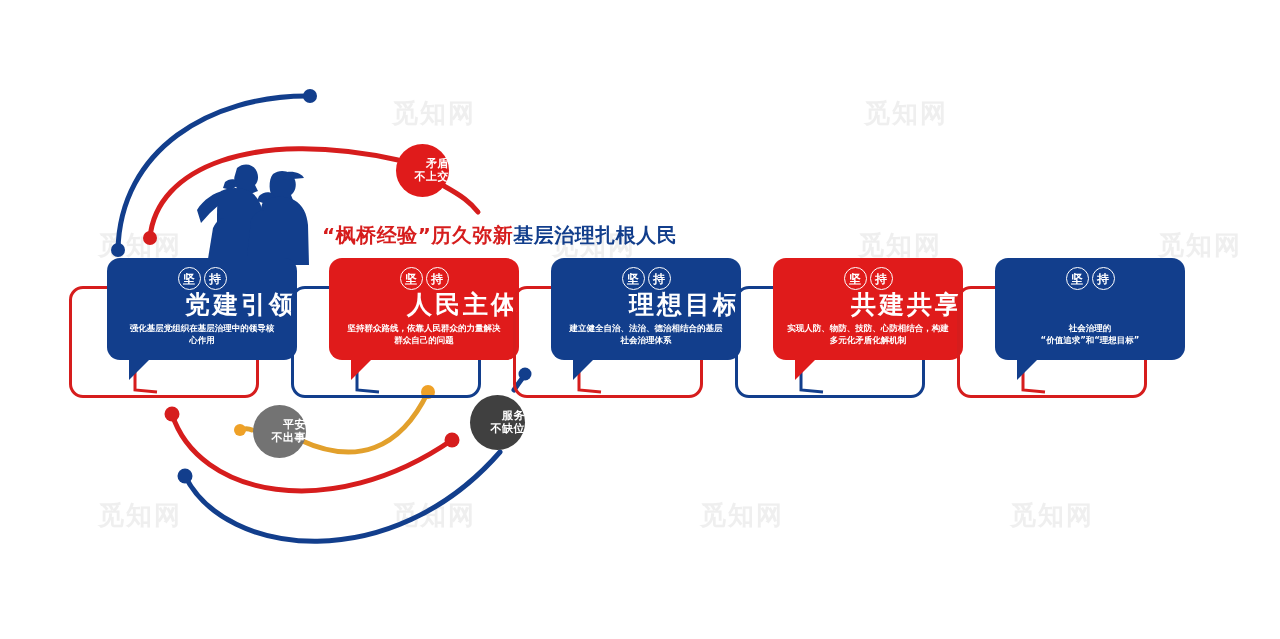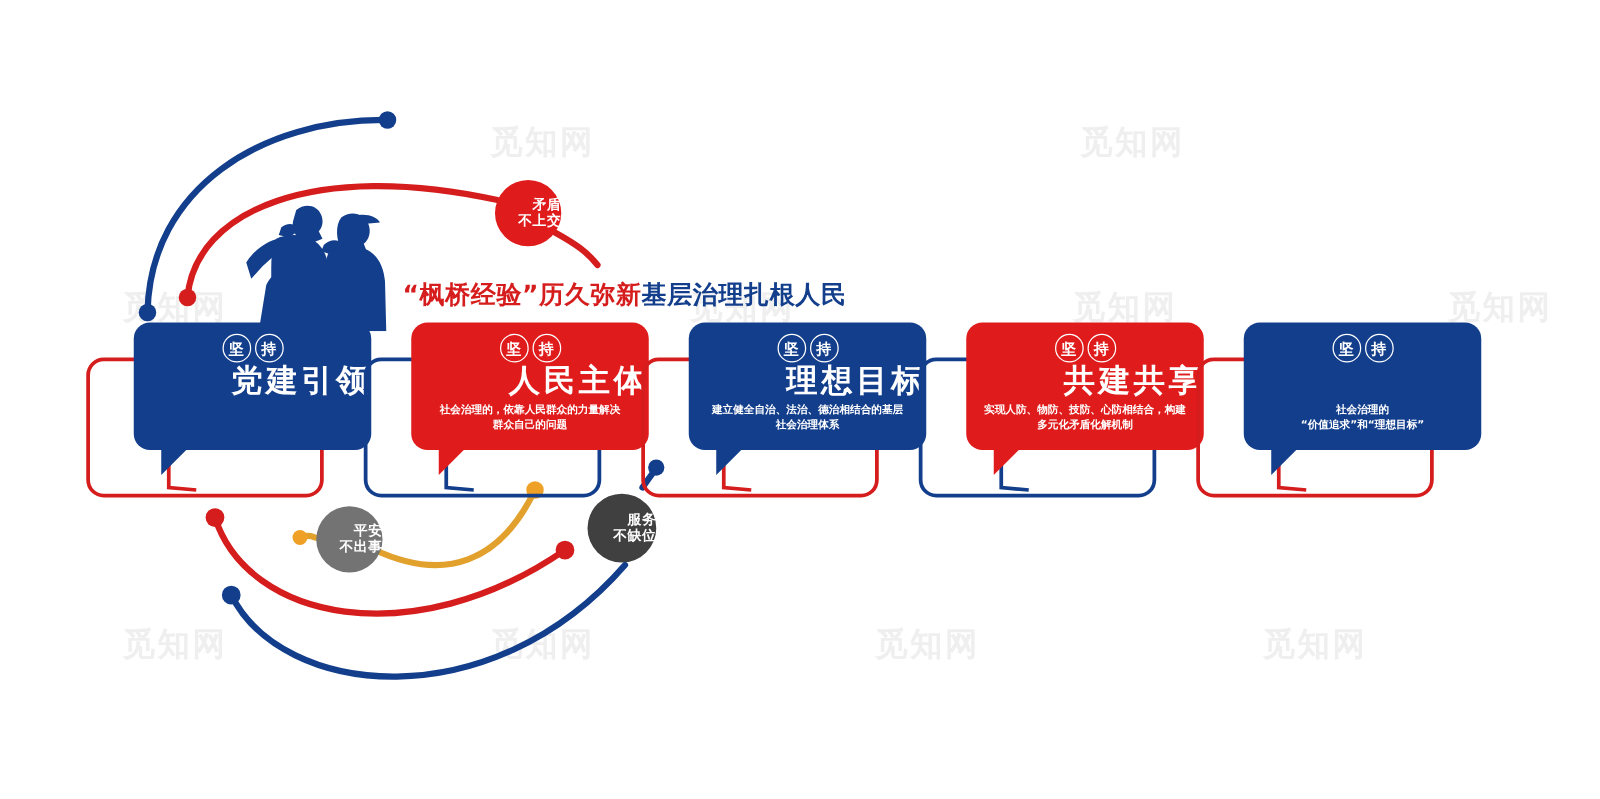--- a/index.html
+++ b/index.html
@@ -140,37 +140,41 @@
     <div class="outline"></div>
     <svg class="out-tail" viewBox="0 0 34 30">
       <path d="M2 2 L2 24 L24 26" fill="none" stroke="#D61D1D" stroke-width="3"></path>
     </svg>
     <div class="card">
       <div class="keep">
         <span class="kc">坚</span>
         <span class="kc">持</span>
       </div>
       <div class="ctitle">党建引领</div>
+      <div class="cdesc">
+        <div>强化基层党组织在基层治理中的领导核</div>
+        <div>心作用</div>
+      </div>
       <div class="tail"></div>
     </div>
   </div>
 
   <div class="card-wrap" style="left:329px;top:258px;">
     <div class="outline blue"></div>
     <svg class="out-tail" viewBox="0 0 34 30">
       <path d="M2 2 L2 24 L24 26" fill="none" stroke="#123E8C" stroke-width="3"></path>
     </svg>
     <div class="card red">
       <div class="keep">
         <span class="kc">坚</span>
         <span class="kc">持</span>
       </div>
       <div class="ctitle">人民主体</div>
       <div class="cdesc">
-        <div>社会治理的，依靠人民群众的力量解决</div>
+        <div>坚持群众路线，依靠人民群众的力量解决</div>
         <div>群众自己的问题</div>
       </div>
       <div class="tail"></div>
     </div>
   </div>
 
   <div class="card-wrap" style="left:551px;top:258px;">
     <div class="outline"></div>
     <svg class="out-tail" viewBox="0 0 34 30">
       <path d="M2 2 L2 24 L24 26" fill="none" stroke="#D61D1D" stroke-width="3"></path>

